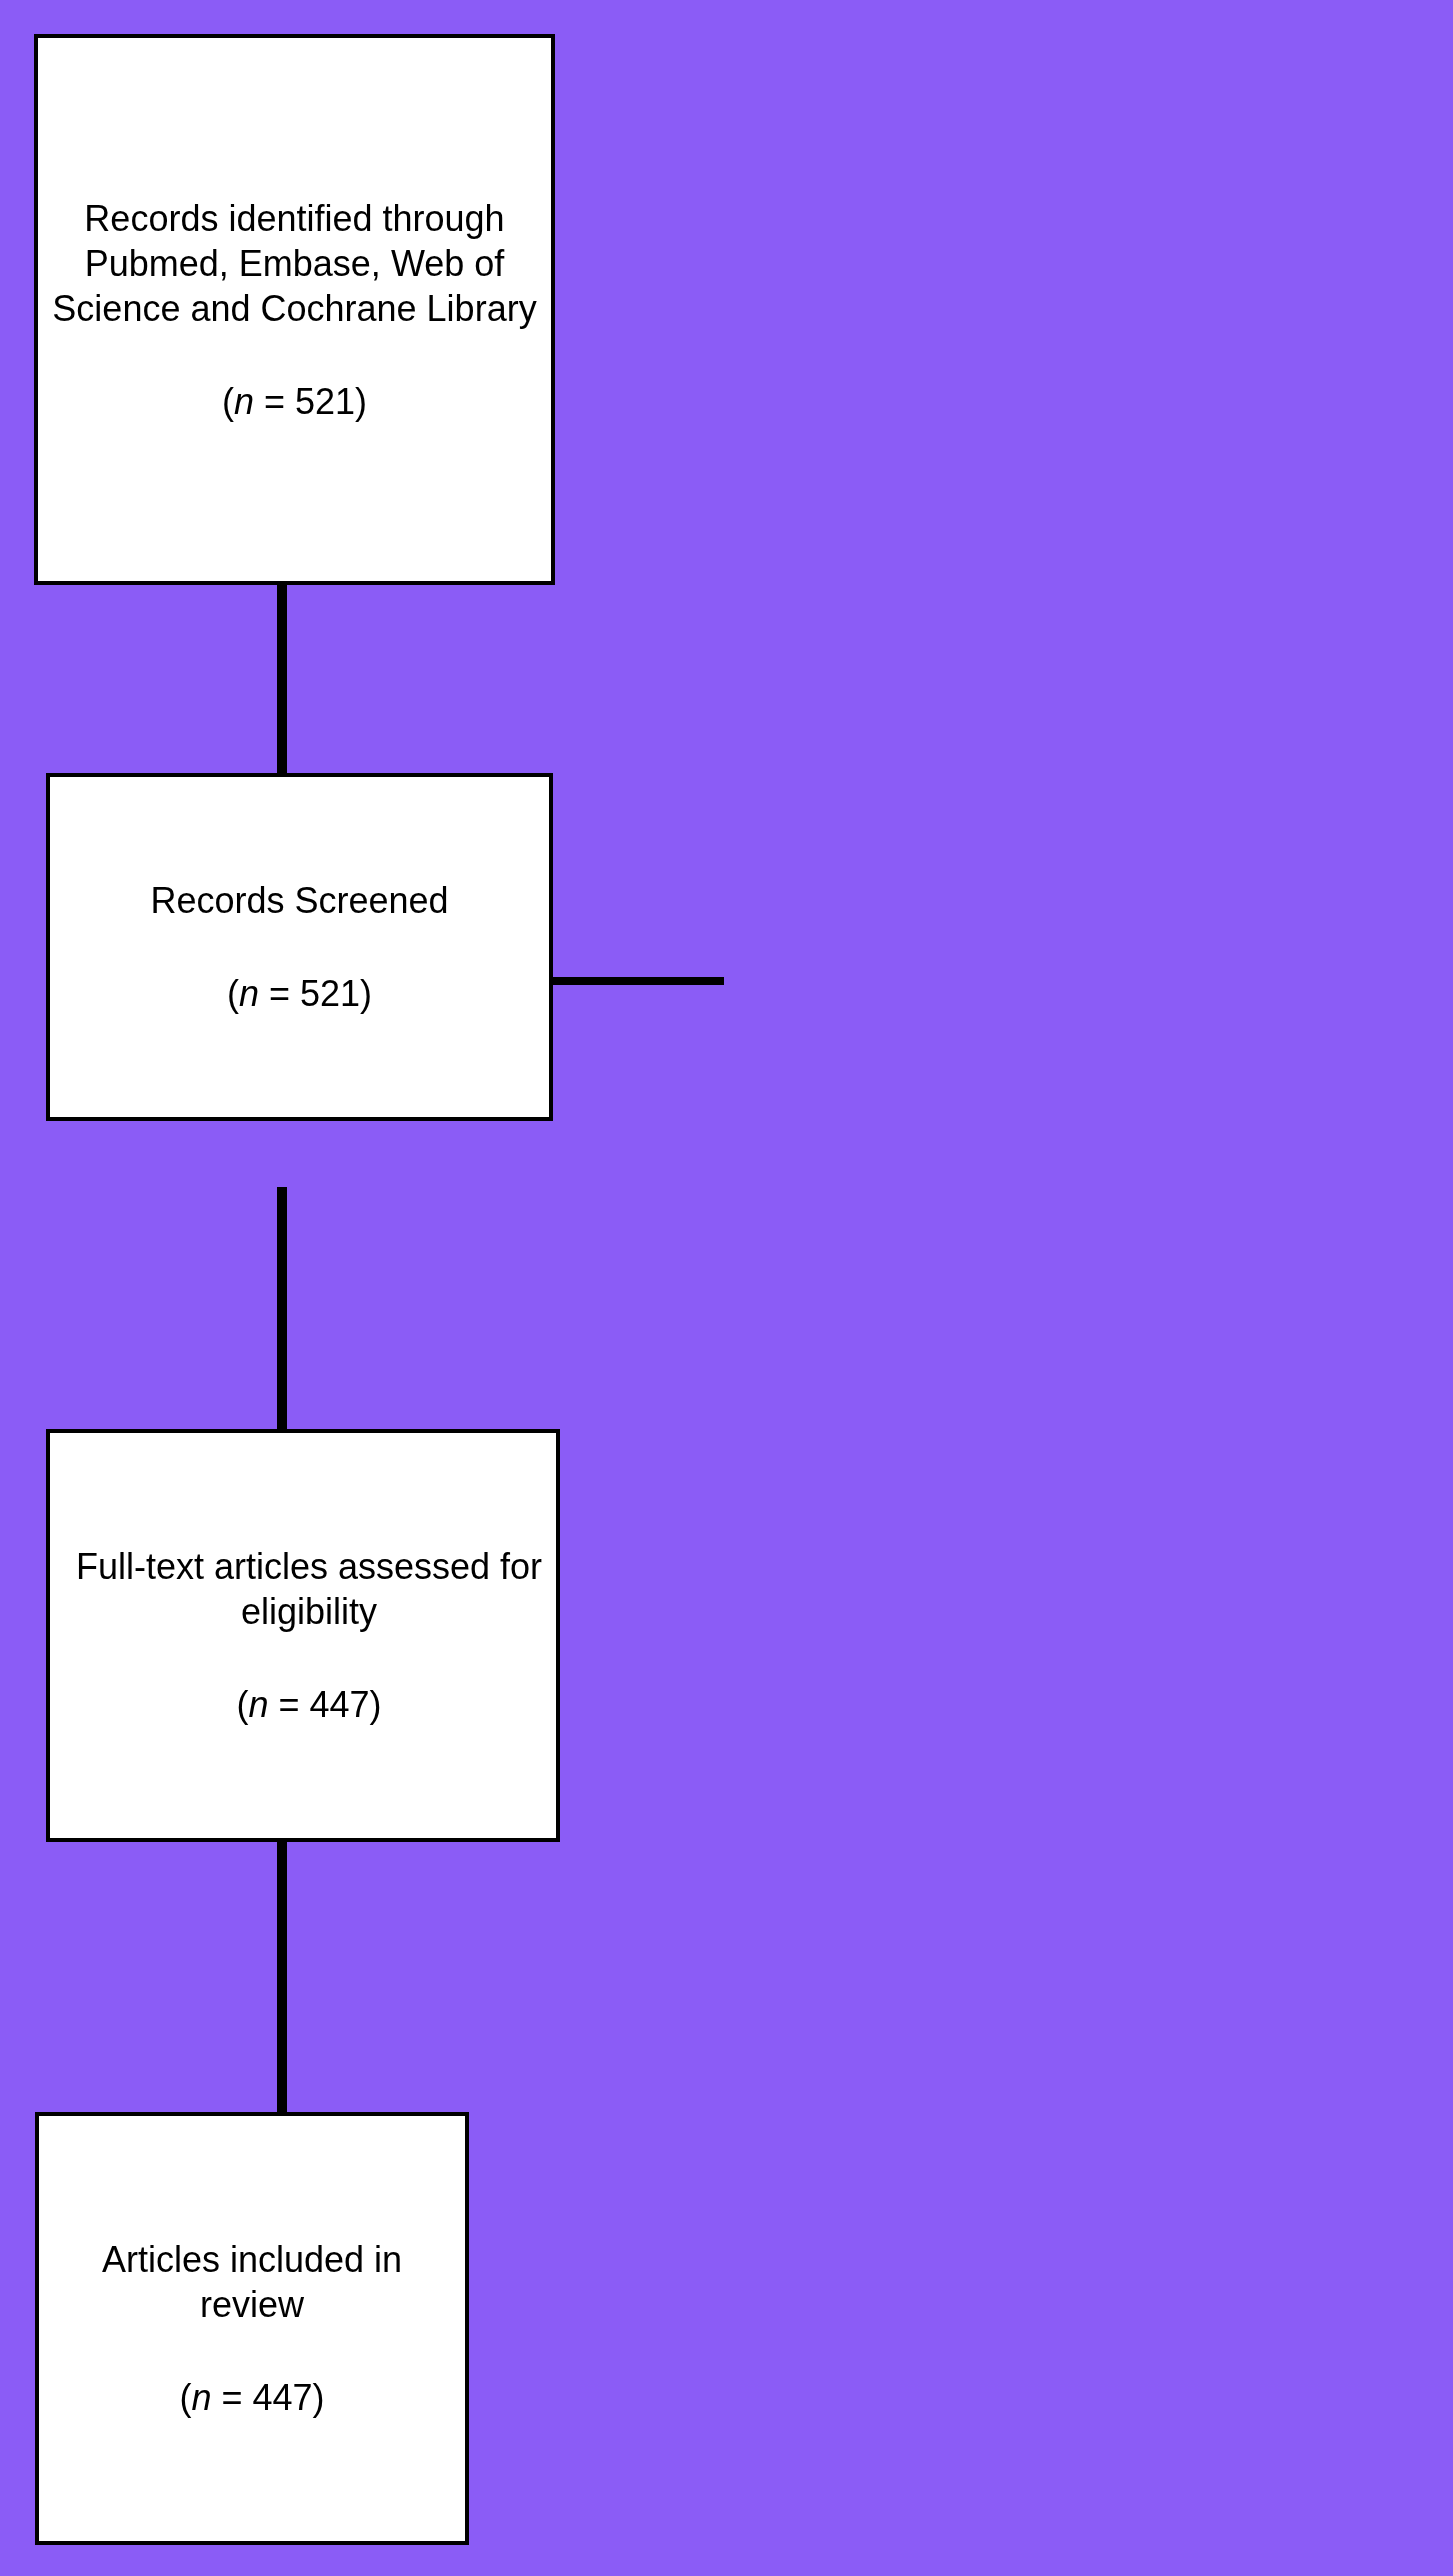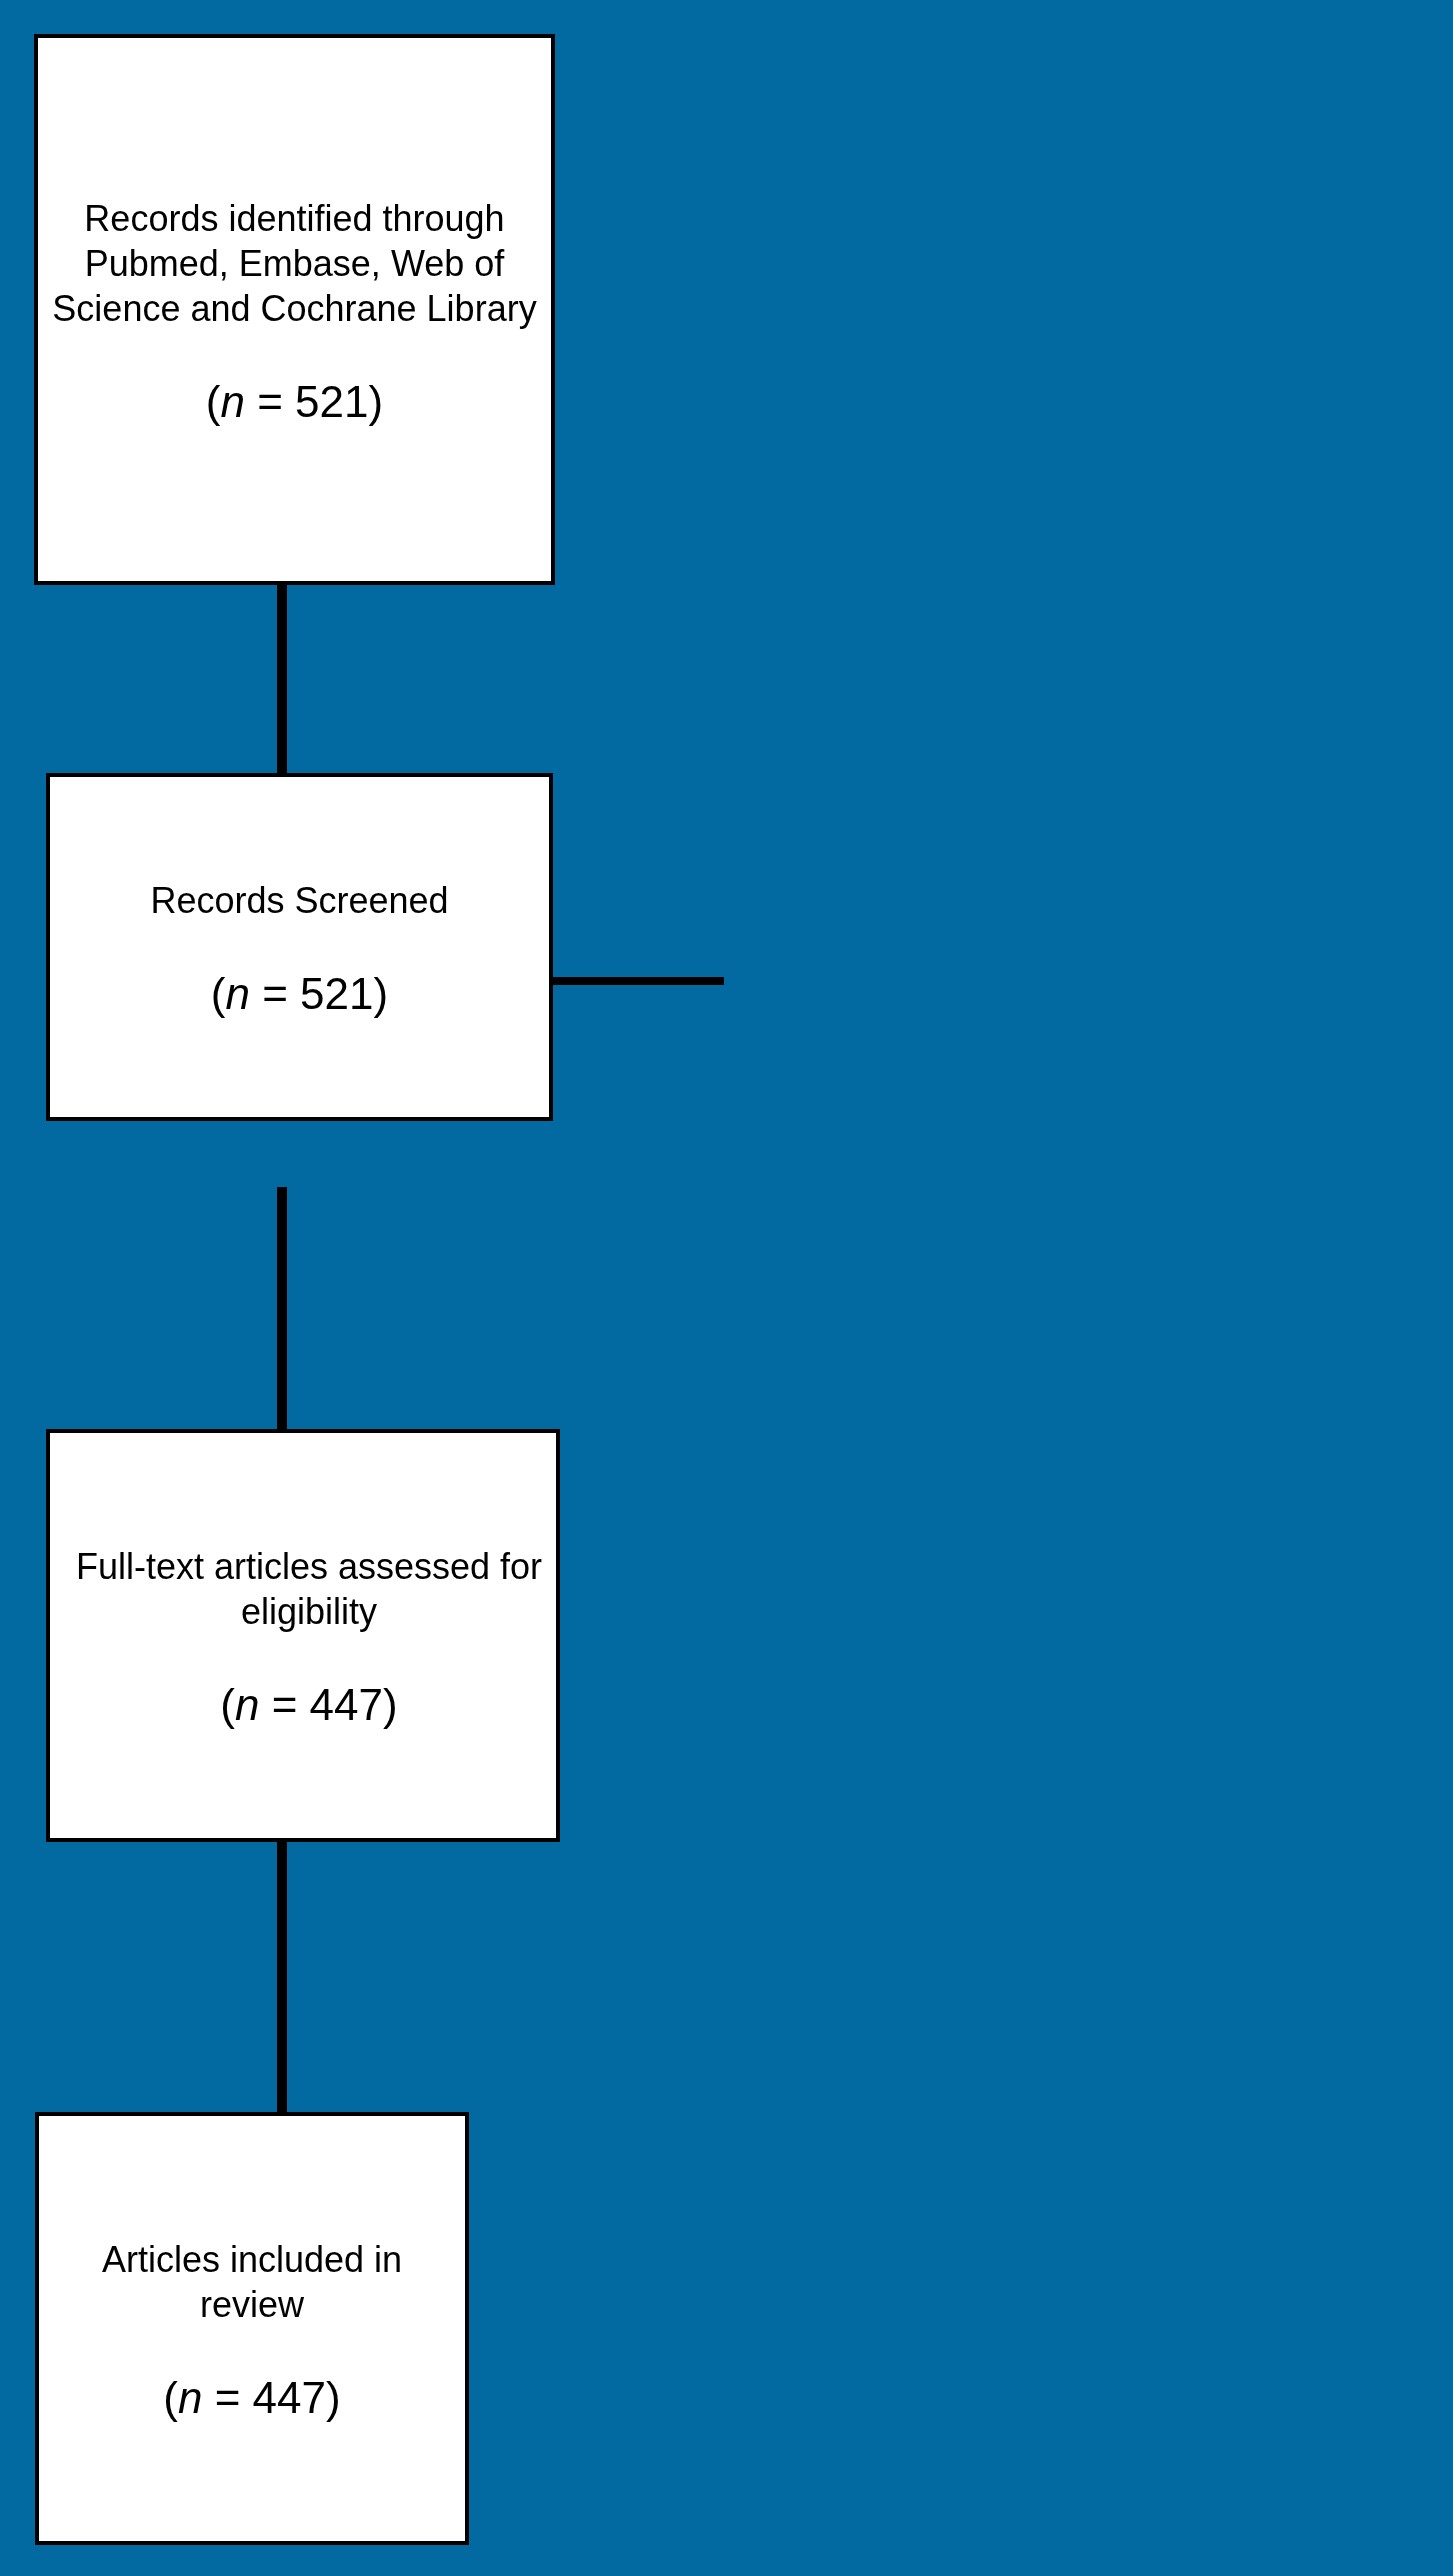--- a/index.html
+++ b/index.html
@@ -9,42 +9,42 @@
     background: #ffffff;
   }
   body {
     font-family: "Liberation Sans", "DejaVu Sans", sans-serif;
     color: #000000;
   }
   #diagram {
     position: relative;
     width: 1454px;
     height: 2576px;
-    background: #0369a1;
+    background: #8b5cf6;
     overflow: hidden;
   }
   .node {
     position: absolute;
     box-sizing: border-box;
     border: 4.7px solid #000000;
     background: #ffffff;
     display: flex;
     align-items: center;
     justify-content: center;
     text-align: center;
   }
   .node-text {
     font-size: 36px;
     line-height: 45px;
     color: #000000;
     padding: 0 7.6px;
     white-space: pre-line;
   }
   .node-count {
-    font-size: 44px;
+    font-size: 36px;
     line-height: 45px;
     color: #000000;
     white-space: nowrap;
     margin-top: 48px;
   }
   .node-count .ital {
     font-style: italic;
   }
   .connector-v {
     position: absolute;

